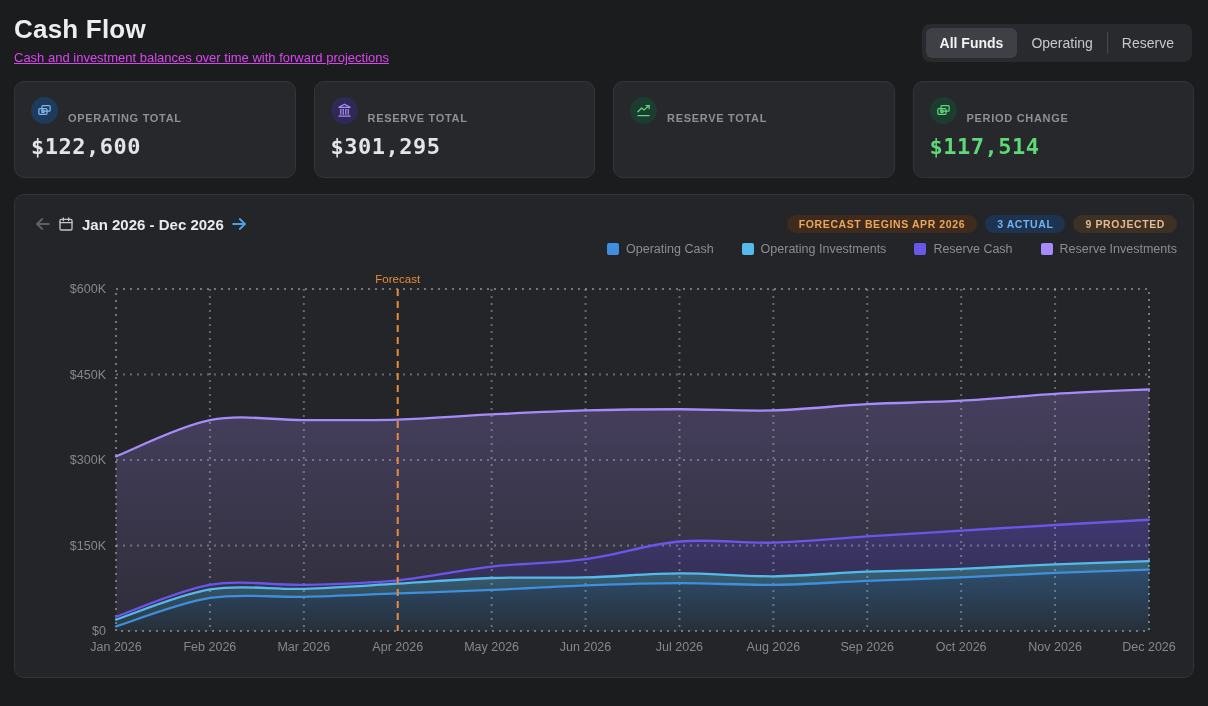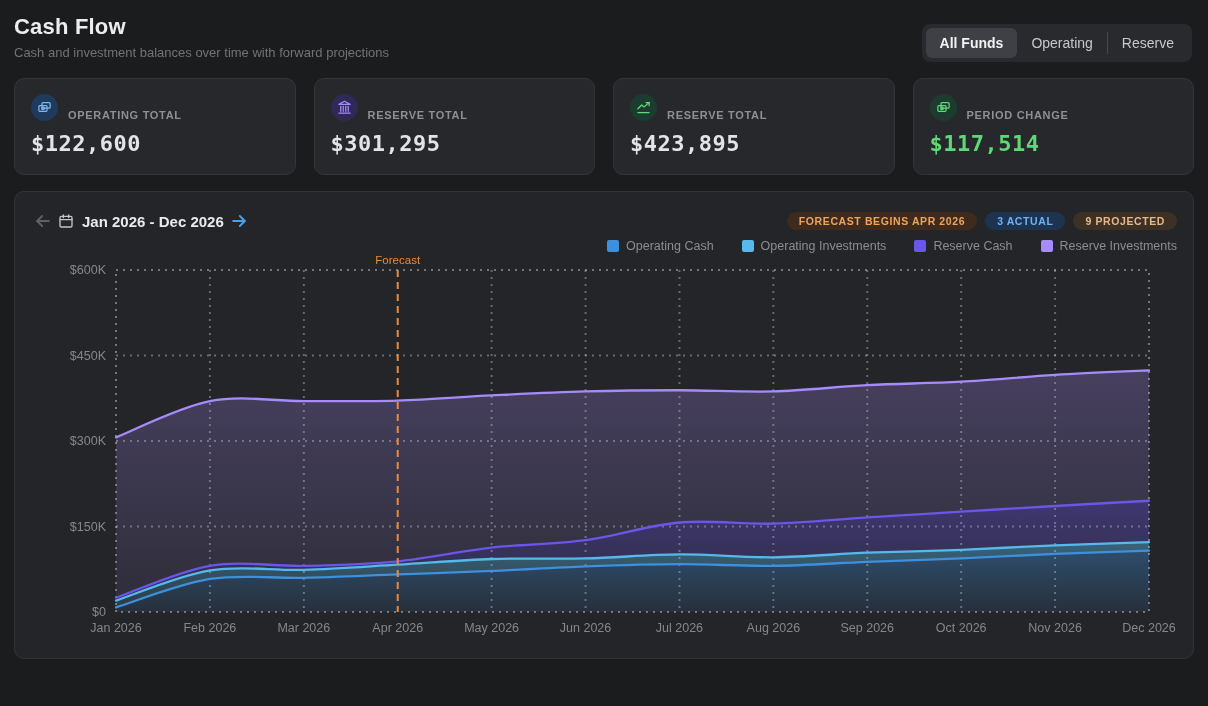--- a/index.html
+++ b/index.html
@@ -5,22 +5,22 @@
   * { box-sizing: border-box; margin: 0; padding: 0; }
   html,body { width:1208px; height:706px; overflow:hidden; }
   body {
     background:#1b1c1e;
     font-family:"Liberation Sans", sans-serif;
     color:#e7e8ea;
   }
 
   
   .page-header { display:flex; justify-content:space-between; align-items:flex-start; padding:14px 16px 6px 14px; }
-  .page-title { font-size:22px; font-weight:700; color:#ecedee; letter-spacing:.2px; }
-  .page-subtitle { font-size:13px; color:#737373; margin-top:5px; }
+  .page-title { font-size:26px; font-weight:700; color:#ecedee; letter-spacing:.2px; }
+  .page-subtitle { font-size:13px; color:#d946ef; margin-top:5px;text-decoration:underline; }
   .tab-group { display:flex; align-items:center; background:#292a2d; border-radius:8px; padding:4px; margin-top:10px; }
   .tab { font-size:14px; color:#c7c8cb; padding:7px 14px; border-radius:6px; cursor:pointer; white-space:nowrap; }
   .tab.active { background:#3f4045; color:#f2f2f3; font-weight:600; }
   .tab-divider { width:1px; height:22px; background:#47484c; }
 
   
   .stats-row { display:grid; grid-template-columns:repeat(4,1fr); gap:18px; margin:10px 14px 0 14px; }
   .card { background:#27282b; border:1px solid #343539; border-radius:10px; padding:15px 16px 18px; }
   .card-head { display:flex; align-items:center; gap:10px; }
   .icon-badge { width:27px; height:27px; border-radius:50%; display:flex; align-items:center; justify-content:center; flex:0 0 auto; }
@@ -35,21 +35,21 @@
   .nav-btn { background:none; border:none; cursor:pointer; display:flex; align-items:center; padding:2px; }
   .range-label { display:flex; align-items:center; gap:8px; font-size:15px; font-weight:700; color:#e9eaec; }
   .badges { display:flex; align-items:center; gap:8px; }
   .pill { font-size:10.5px; font-weight:700; letter-spacing:.6px; padding:3px 12px; border-radius:999px; white-space:nowrap; }
 
   .legend { display:flex; justify-content:flex-end; gap:28px; height:16px; }
   .legend-item { display:flex; align-items:center; gap:7px; cursor:pointer; }
   .legend-swatch { width:12px; height:12px; border-radius:2px; }
   .legend-label { font-size:12.5px; color:#8b8d92; }
 
-  .chart-wrap { margin-top:0;text-decoration:underline; }
+  .chart-wrap { margin-top:16px;text-decoration:underline; }
   svg text { font-family:"Liberation Sans", sans-serif; }
 </style>
 </head>
 <body>
 
 <div class="page-header">
   <div>
     <div class="page-title">Cash Flow</div>
     <div class="page-subtitle">Cash and investment balances over time with forward projections</div>
   </div>
@@ -98,21 +98,20 @@
     <div class="card-head">
       <div class="icon-badge" style="background: rgb(29, 60, 48); color: rgb(95, 216, 120);">
         <svg viewBox="0 0 24 24" fill="none" stroke="currentColor" stroke-width="2" stroke-linecap="round" stroke-linejoin="round">
           <polyline points="3 14 9 8 13 11 21 4"></polyline>
             <polyline points="16 4 21 4 21 9"></polyline>
             <path d="M3 20h18"></path>
         </svg>
       </div>
       <div class="card-label">RESERVE TOTAL</div>
     </div>
-    <div class="card-value" style="color: rgb(227, 228, 230);">$423,895</div>
   </div>
 
   <div class="card">
     <div class="card-head">
       <div class="icon-badge" style="background: rgb(29, 60, 48); color: rgb(95, 216, 120);">
         <svg viewBox="0 0 24 24" fill="none" stroke="currentColor" stroke-width="2" stroke-linecap="round" stroke-linejoin="round">
           <rect x="8" y="4" width="13" height="9" rx="1.5"></rect>
             <rect x="3" y="9" width="13" height="9" rx="1.5"></rect>
             <circle cx="9.5" cy="13.5" r="2"></circle>
         </svg>

